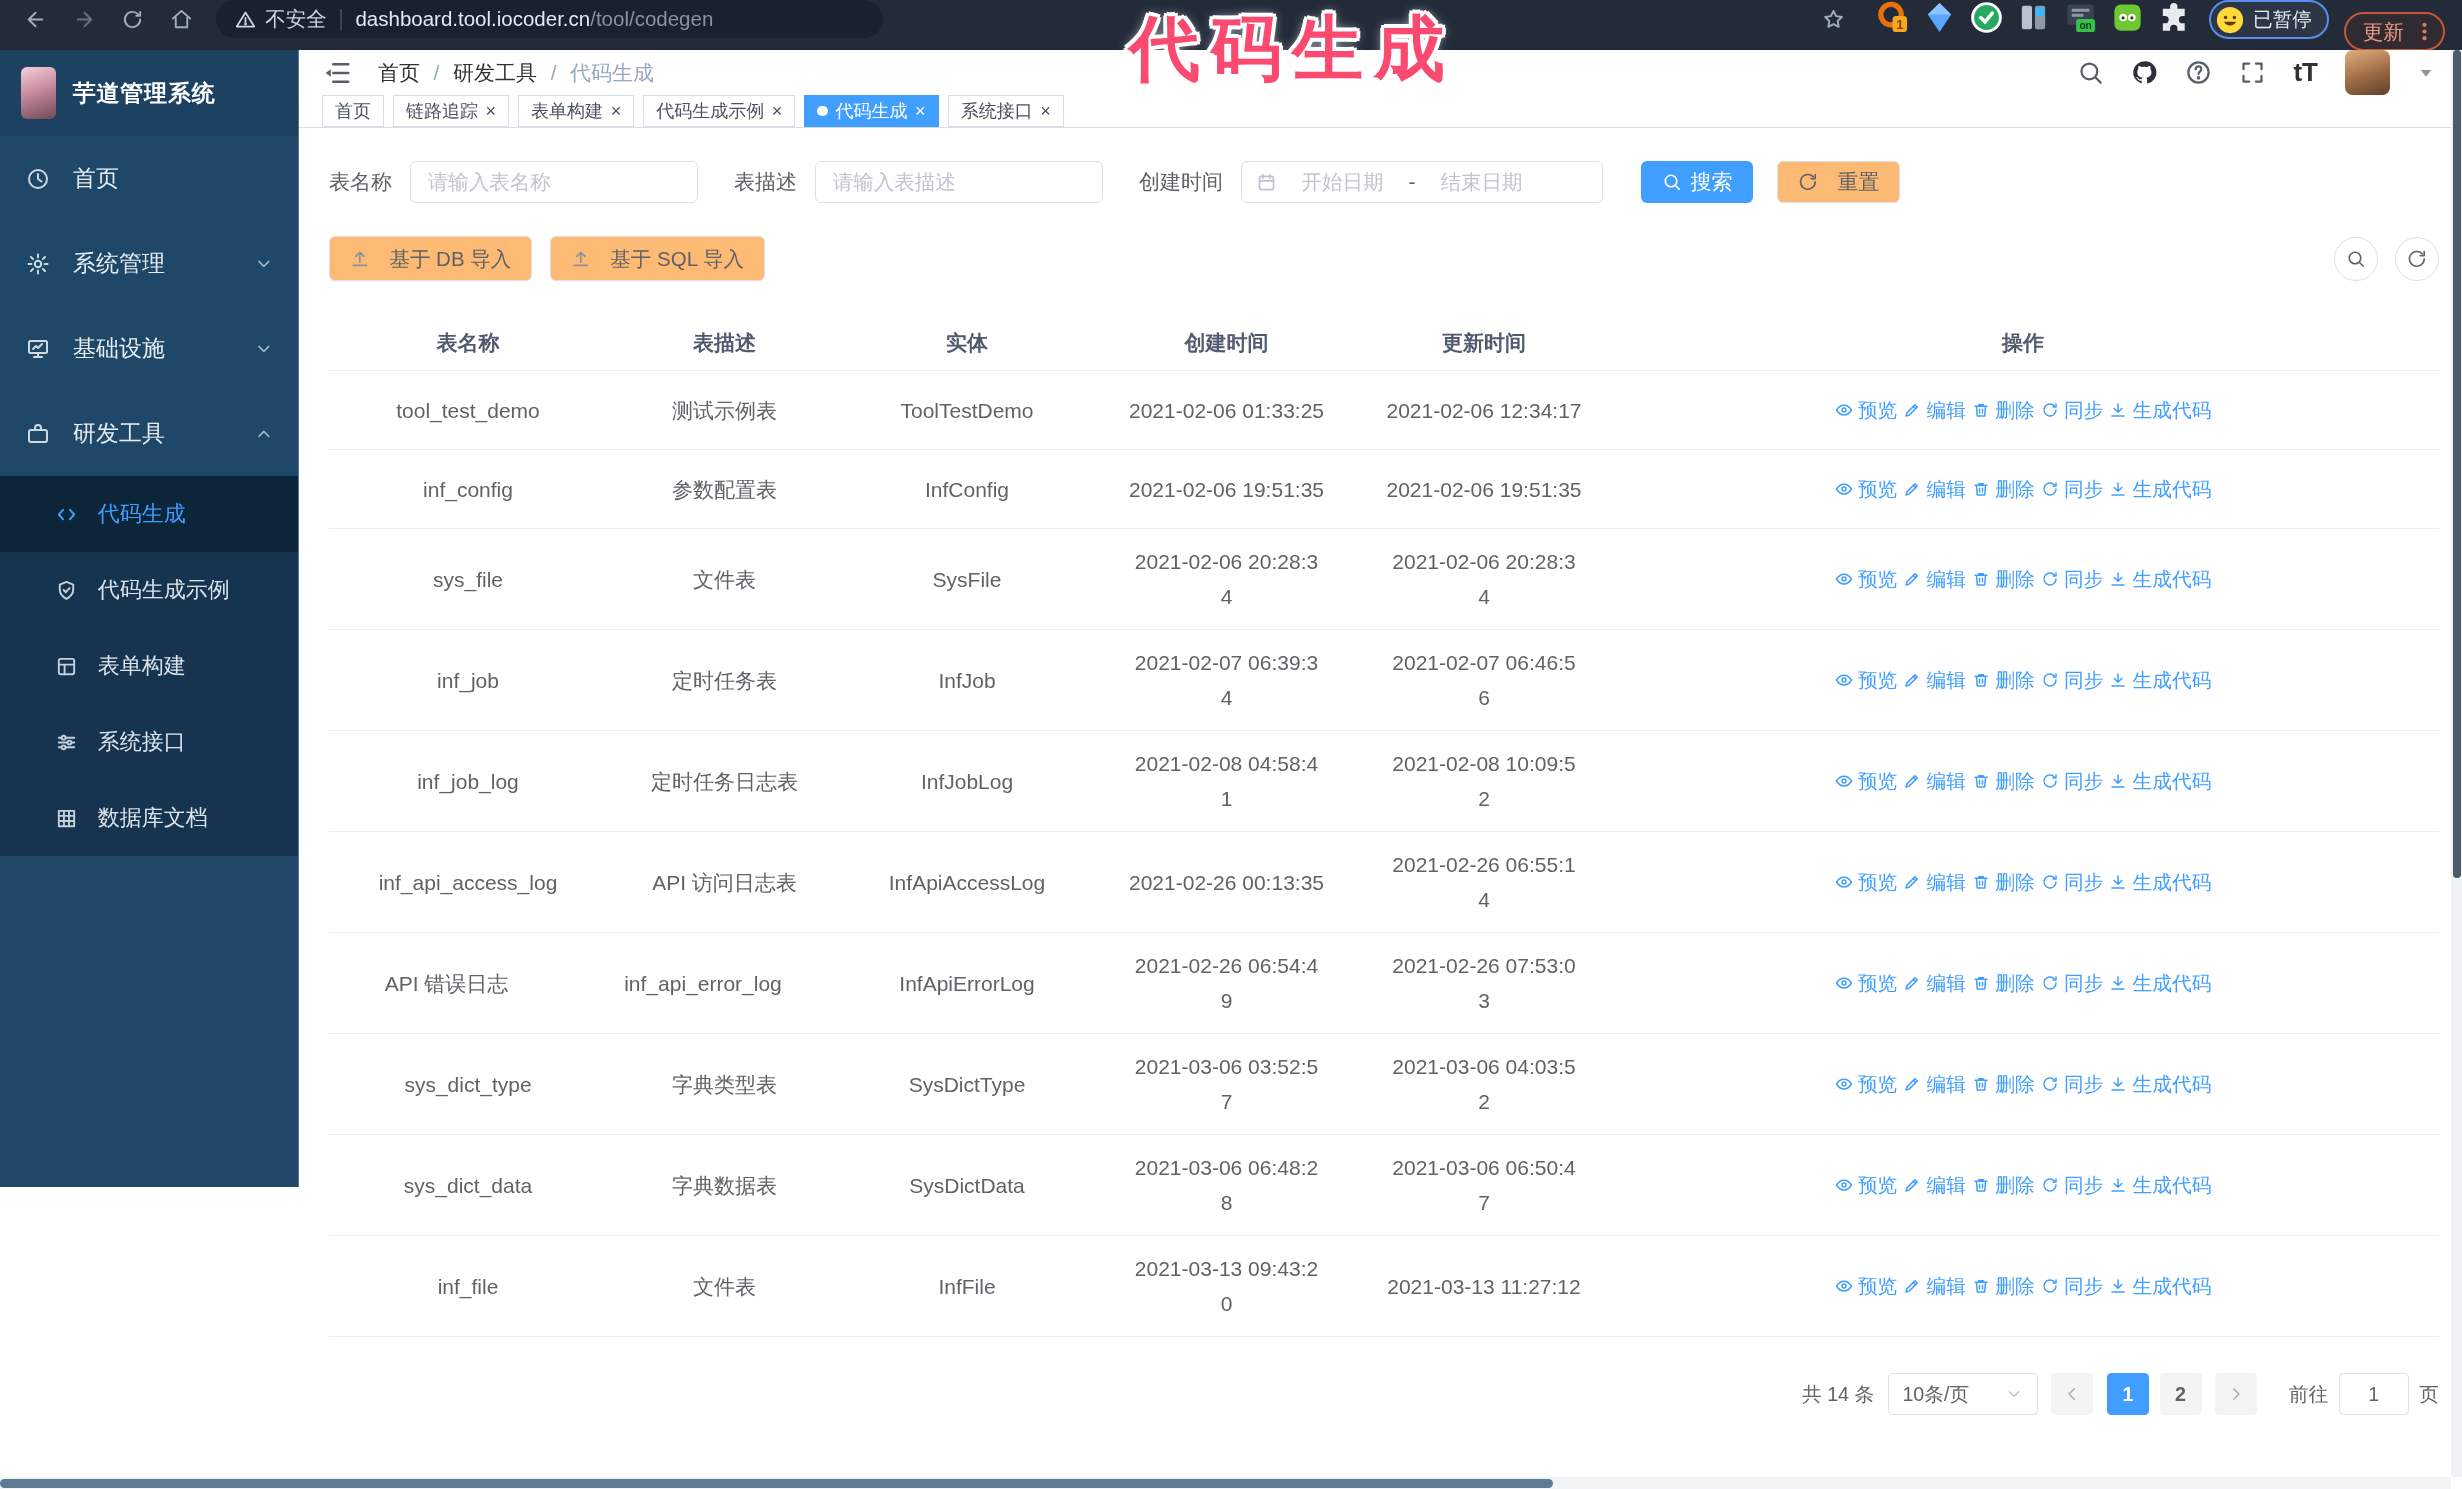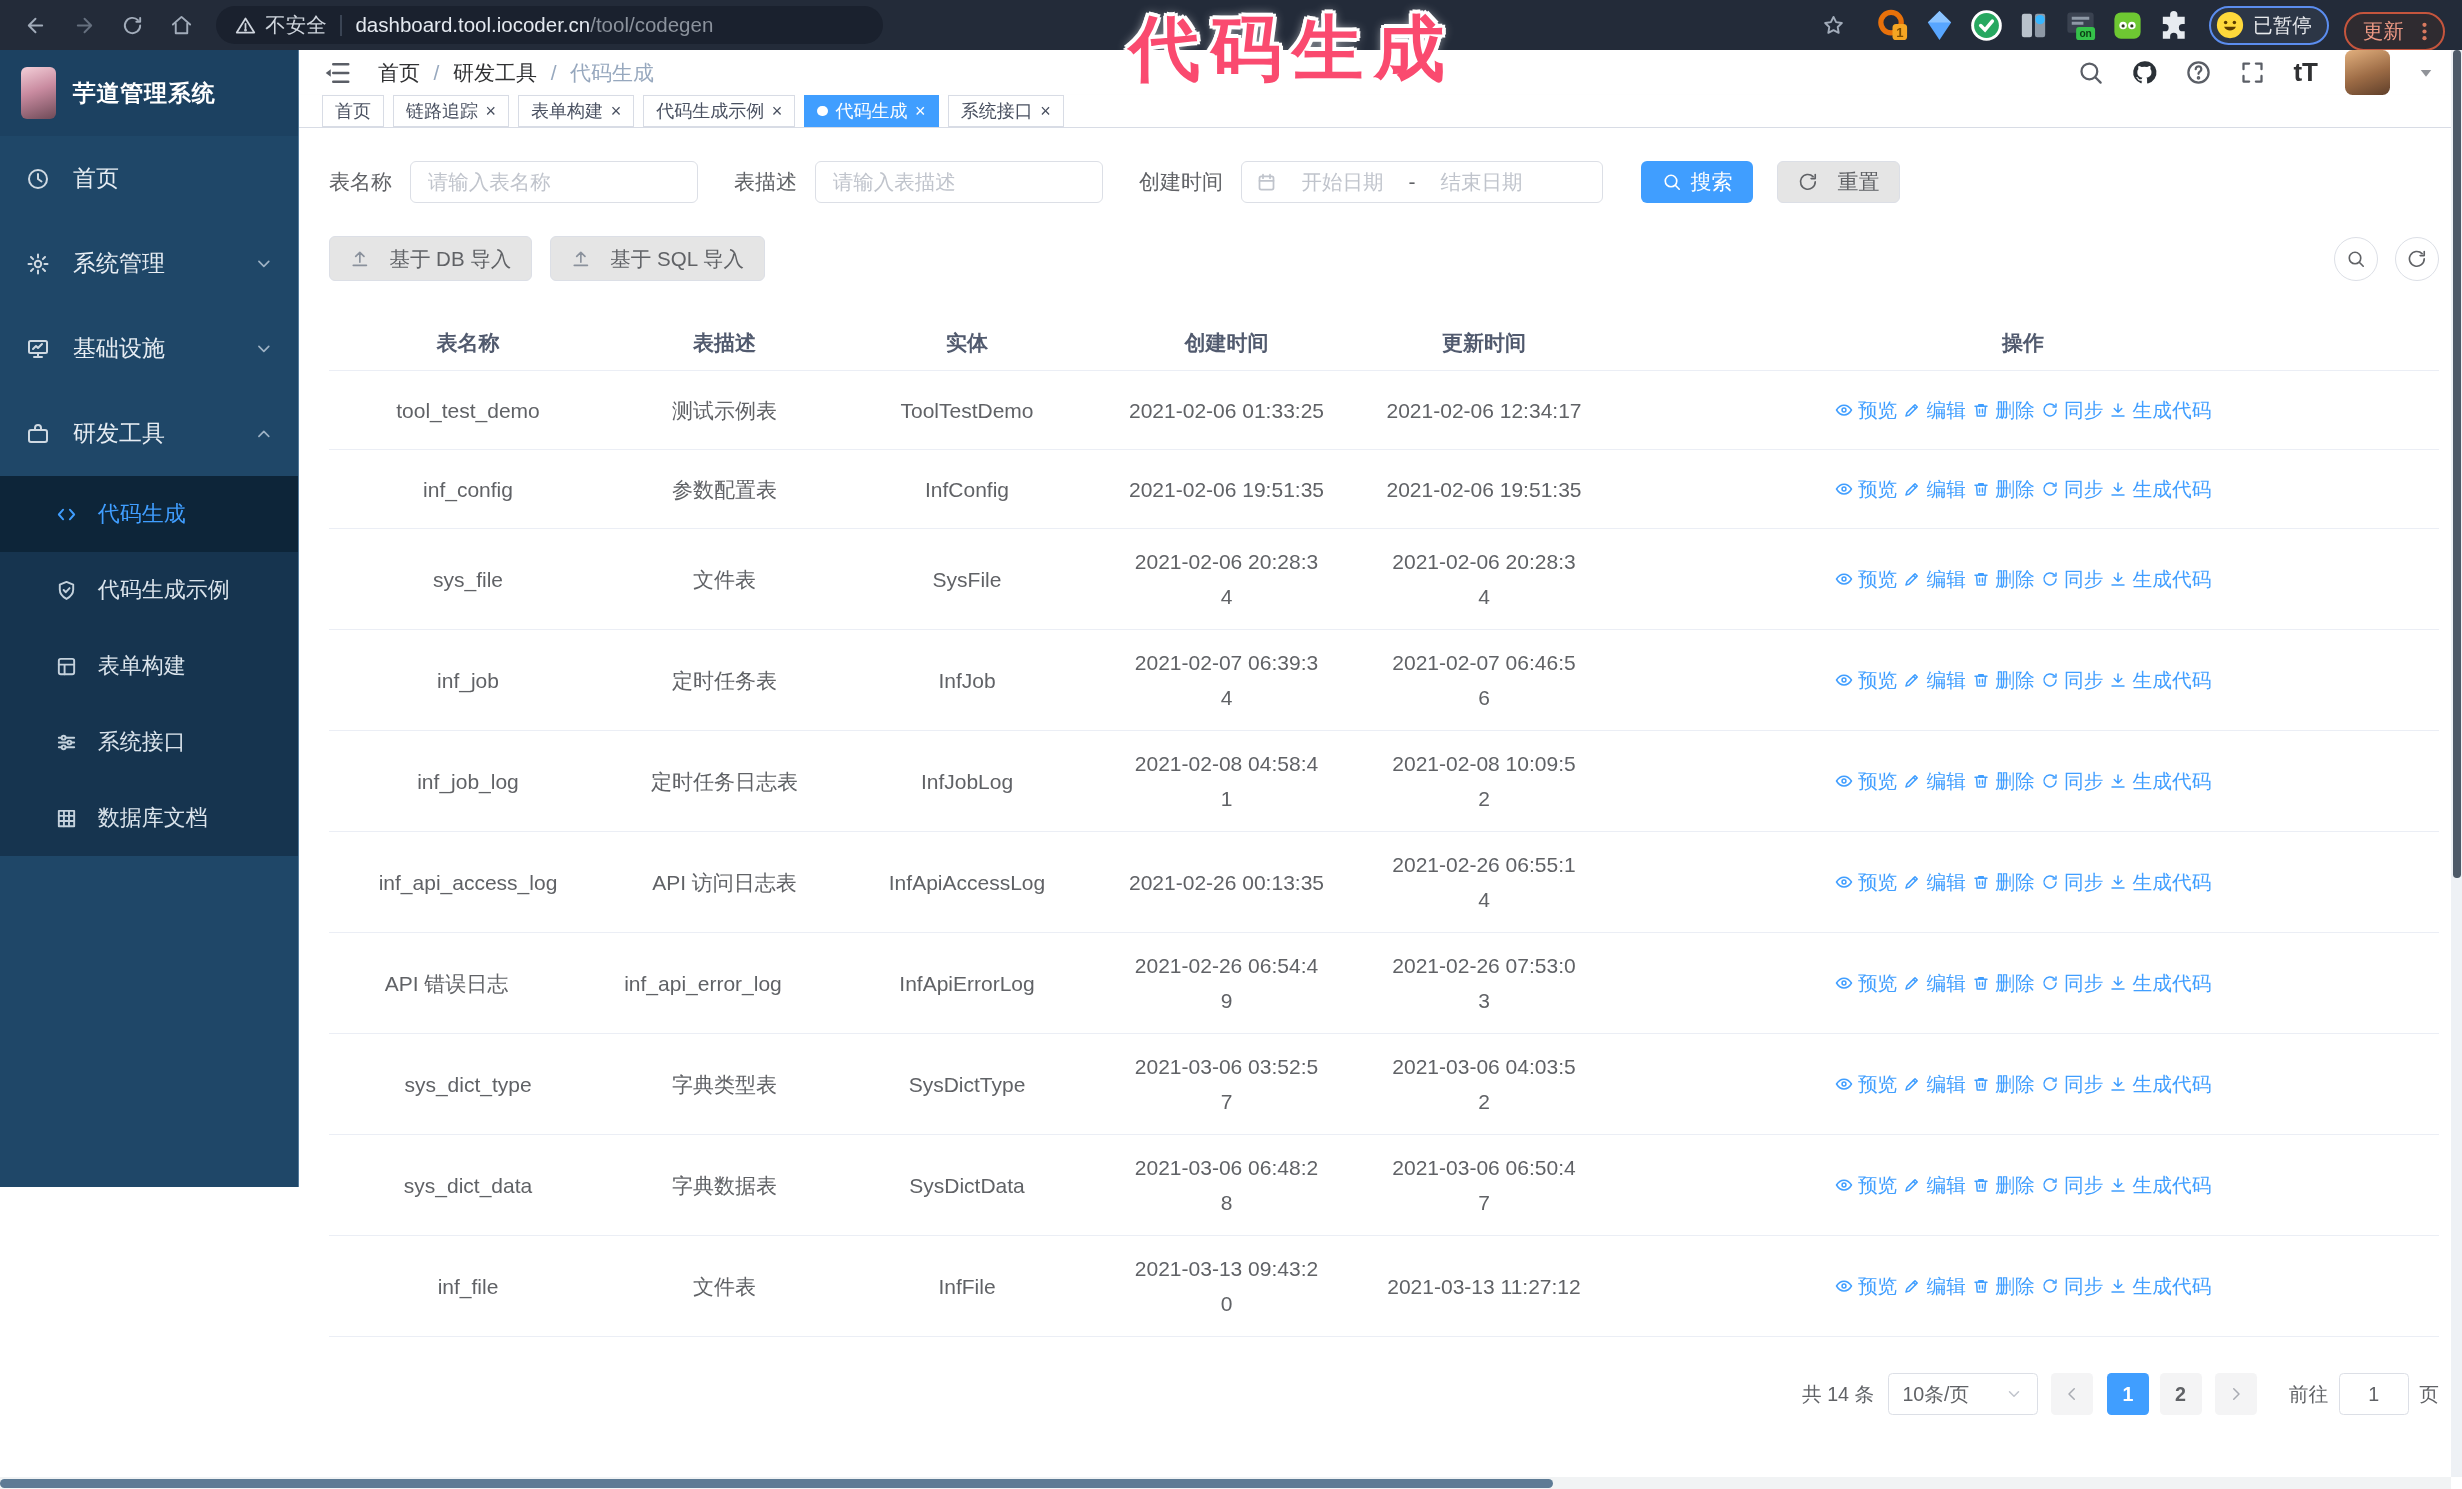--- a/index.html
+++ b/index.html
@@ -2,21 +2,21 @@
 <html style="font-size:12px"><head>
 <meta charset="utf-8">
 <style>
   * { margin:0; padding:0; box-sizing:border-box; }
   html,body { width:2462px; height:1490px; overflow:hidden; }
   body { font-family:"Liberation Sans","DejaVu Sans",sans-serif; background:#fff; position:relative; color:#606266; }
   .ic { display:inline-flex; align-items:center; justify-content:center; flex:none; }
   .ic svg { width:100%; height:100%; display:block; }
 
   
-  .browser-bar { height:50px; background:#232b39; display:flex; align-items:center; padding:0 16.7px; }
+  .browser-bar { height:50px; background:#232b39; display:flex; padding:0 16.7px; }
   .bicon { width:38px; height:38px; color:#a2acba; display:flex; align-items:center; justify-content:center; margin-right:10.6px; cursor:pointer; }
   .bicon svg { width:23px; height:23px; }
   .bicon.dim { color:#66707f; }
   .addr { height:38px; width:667px; background:#1a212e; border-radius:19px; display:flex; align-items:center; padding:0 19.7px; margin-left:4.5px; font-size:20.5px; }
   .addr .ic { width:21px; height:21px; color:#cfd5dd; }
   .nsec { color:#cfd5dd; margin-left:9px; }
   .addr-div { width:1.5px; height:21px; background:#3a4454; margin:0 13.6px; }
   .host { color:#e4e9f0; }
   .path { color:#8b929c; }
   .star { margin-left:auto; }
@@ -67,21 +67,21 @@
   .f-label { margin-right:18px; flex:none; }
   .f-input { width:288px; height:42px; border:1.5px solid #dcdfe6; border-radius:6px; padding:0 16.7px; font-size:20.5px; color:#606266; background:#fff; margin-right:36px; outline:none; }
   input::placeholder { color:#c0c4cc; }
   .date-range { width:362px; height:42px; border:1.5px solid #dcdfe6; border-radius:6px; display:flex; align-items:center; padding:0 13.6px; gap:6px; margin-right:38px; }
   .date-range .ic { width:21px; height:21px; color:#c0c4cc; }
   .date-input { border:none; outline:none; width:120px; font-size:20.5px; color:#606266; text-align:center; background:transparent; }
   .range-sep { color:#606266; }
   .btn { height:42px; border-radius:6px; font-size:21px; display:inline-flex; align-items:center; justify-content:center; gap:9px; padding:0 19.7px; cursor:pointer; border:1.5px solid transparent; }
   .btn .ic { width:19.7px; height:19.7px; }
   .btn-primary { background:#409eff; color:#fff; }
-  .btn-plain { background:#e5e5e5; border-color:#dcdfe6; color:#606266;gap:20px; }
+  .btn-plain { background:#fdba74; border-color:#dcdfe6; color:#606266;gap:20px; }
   .btn-reset { margin-left:24px; }
 
   .toolbar-row { margin-top:33px; display:flex; align-items:center; }
   .import-btn { height:45px; font-size:20.5px; margin-right:18px; color:#606266; }
   .import-btn .ic { color:#8a919c; }
   .tool-circles { margin-left:auto; display:flex; gap:16.7px; }
   .circle-btn { width:44px; height:44px; border-radius:50%; border:1.5px solid #dcdfe6; background:#fff; color:#606266; display:flex; align-items:center; justify-content:center; cursor:pointer; }
   .circle-btn .ic { width:19.7px; height:19.7px; }
 
   .table { margin-top:33px; font-size:21px; }

